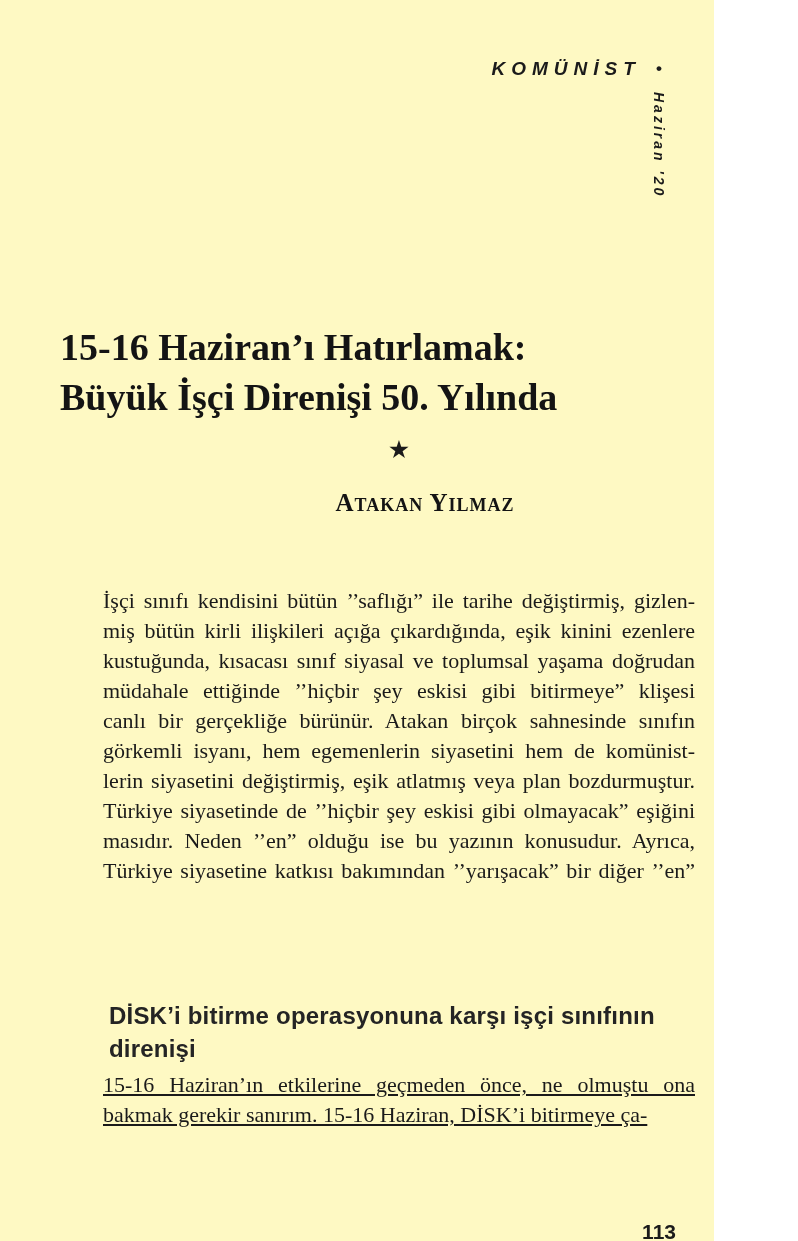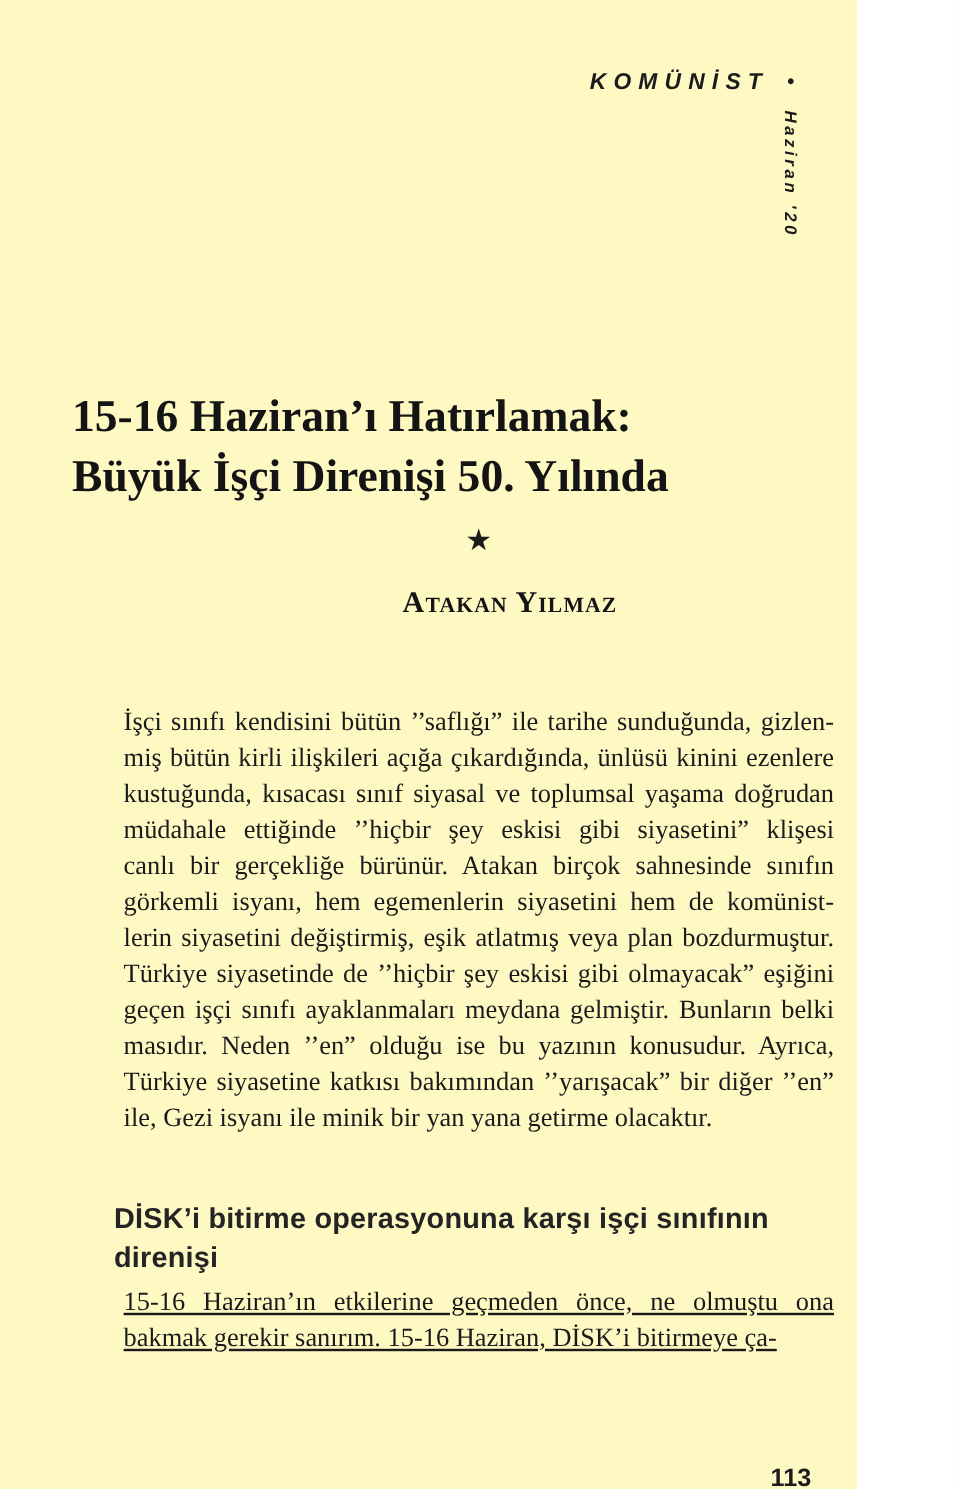--- a/index.html
+++ b/index.html
@@ -99,21 +99,21 @@
   }
   .para-1 { top: 586px; }
   .para-2 { top: 1070px; text-decoration: underline; }
   .line { text-align: justify; text-align-last: justify; }
   .line.last { text-align-last: left; }
 
   
   .section-heading {
     position: absolute;
     top: 999px;
-    left: 95px;
+    left: 109px;
     width: 600px;
     margin: 0;
     font-family: "Liberation Sans", sans-serif;
     font-weight: bold;
     font-size: 24px;
     line-height: 33px;
     letter-spacing: 0.2px;
     color: #242424;
   }
 
@@ -142,32 +142,30 @@
   <h1 class="article-title">
     <span class="title-line1">15-16 Haziran’ı Hatırlamak:</span><br>
     <span class="title-line2">Büyük İşçi Direnişi 50. Yılında</span>
   </h1>
 
   <div class="star-divider">★</div>
 
   <div class="author-name">Atakan Yılmaz</div>
 
   <div class="para para-1">
-      <div class="line">İşçi sınıfı kendisini bütün ’’saflığı” ile tarihe sunduğunda, gizlen-</div>
-      <div class="line">miş bütün kirli ilişkileri açığa çıkardığında, ünlüsü kinini ezenlere</div>
+      <div class="line">İşçi sınıfı kendisini bütün ’’saflığı” ile tarihe değiştirmiş, gizlen-</div>
+      <div class="line">miş bütün kirli ilişkileri açığa çıkardığında, eşik kinini ezenlere</div>
       <div class="line">kustuğunda, kısacası sınıf siyasal ve toplumsal yaşama doğrudan</div>
-      <div class="line">müdahale ettiğinde ’’hiçbir şey eskisi gibi siyasetini” klişesi</div>
+      <div class="line">müdahale ettiğinde ’’hiçbir şey eskisi gibi bitirmeye” klişesi</div>
       <div class="line">canlı bir gerçekliğe bürünür. Atakan birçok sahnesinde sınıfın</div>
       <div class="line">görkemli isyanı, hem egemenlerin siyasetini hem de komünist-</div>
       <div class="line">lerin siyasetini değiştirmiş, eşik atlatmış veya plan bozdurmuştur.</div>
       <div class="line">Türkiye siyasetinde de ’’hiçbir şey eskisi gibi olmayacak” eşiğini</div>
-      <div class="line">geçen işçi sınıfı ayaklanmaları meydana gelmiştir. Bunların belki</div>
       <div class="line">masıdır. Neden ’’en” olduğu ise bu yazının konusudur. Ayrıca,</div>
       <div class="line">Türkiye siyasetine katkısı bakımından ’’yarışacak” bir diğer ’’en”</div>
-      <div class="line last">ile, Gezi isyanı ile minik bir yan yana  getirme olacaktır.</div>
     </div>
 
   <h2 class="section-heading">DİSK’i bitirme operasyonuna karşı işçi sınıfının direnişi</h2>
 
   <div class="para para-2">
       <div class="line">15-16 Haziran’ın etkilerine geçmeden önce, ne olmuştu ona</div>
       <div class="line last">bakmak gerekir sanırım. 15-16 Haziran, DİSK’i bitirmeye ça-</div>
     </div>
 
   <div class="page-number">113</div>

